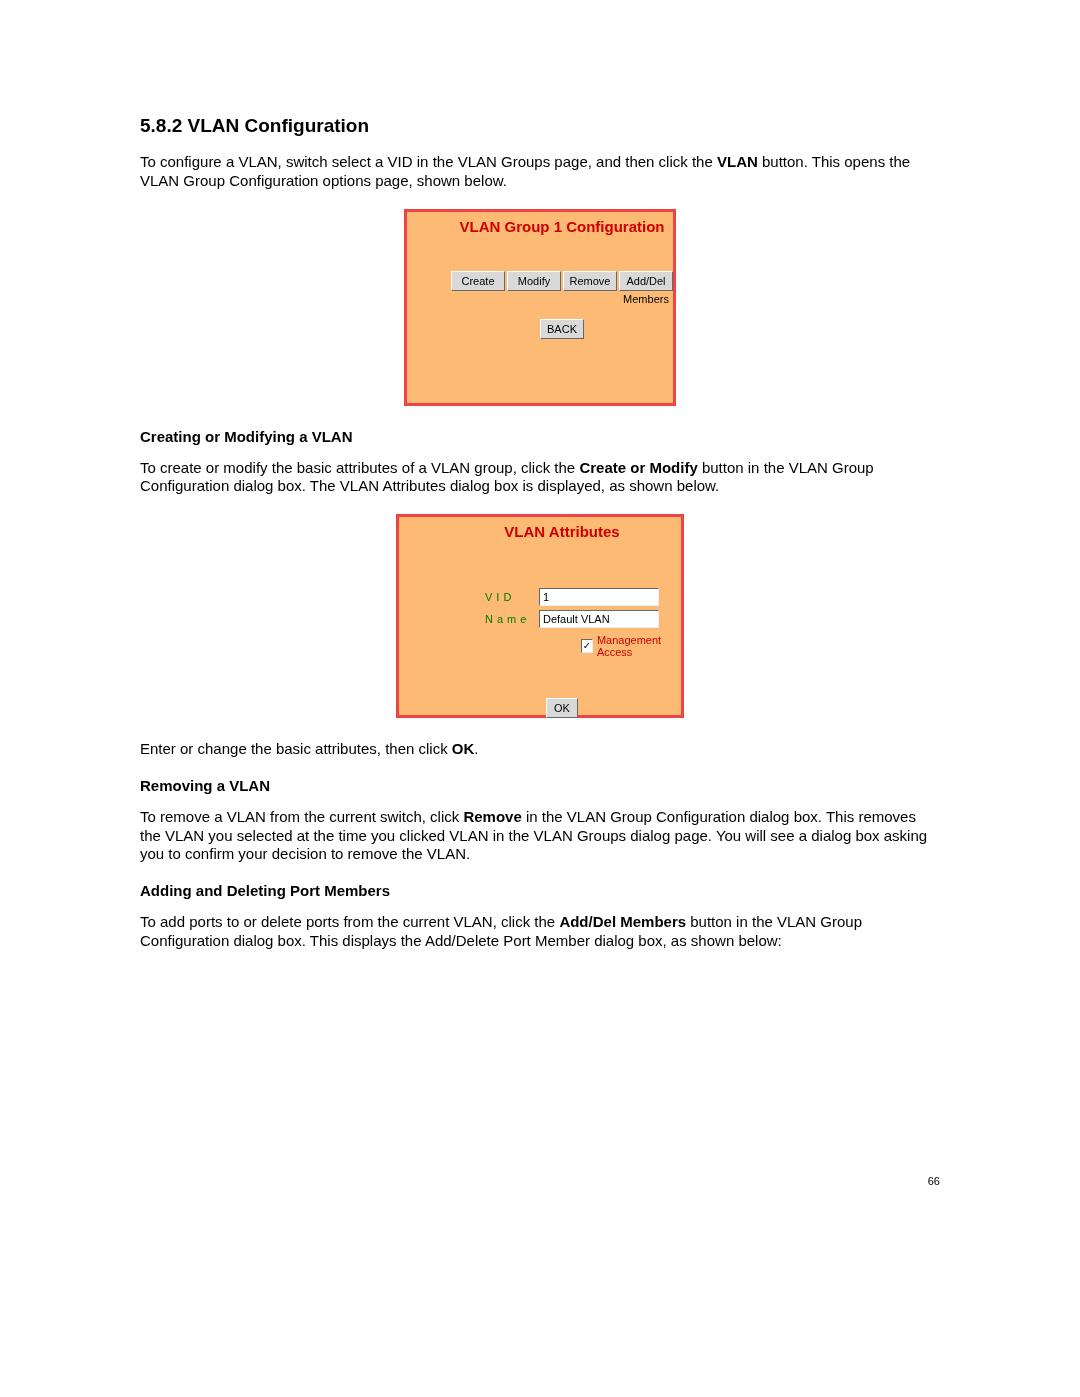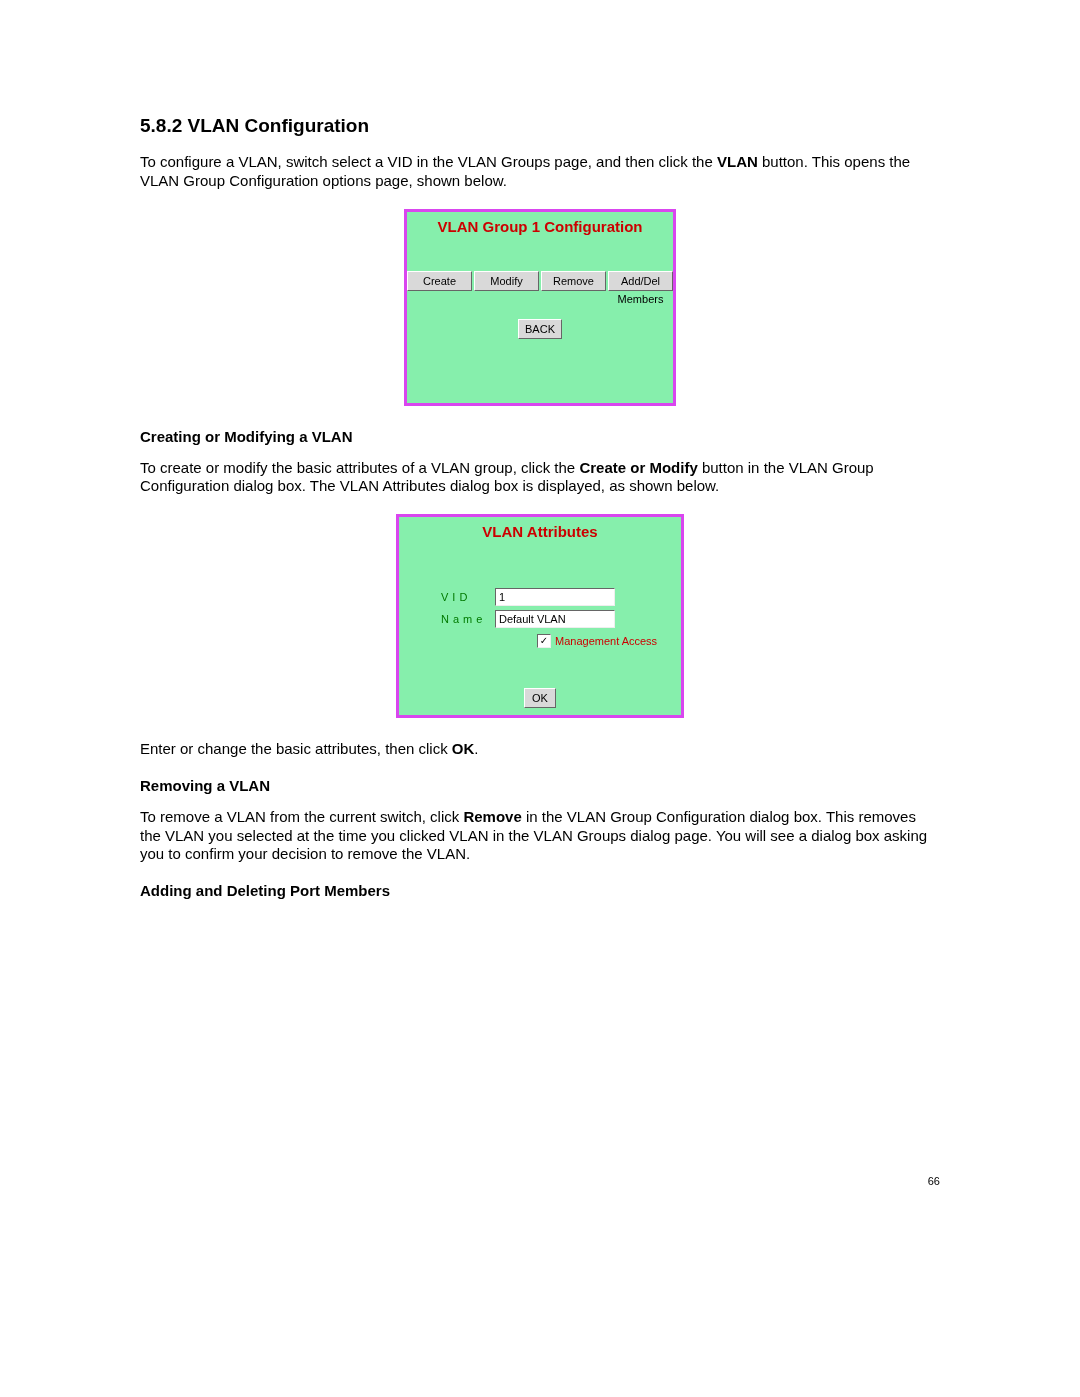--- a/index.html
+++ b/index.html
@@ -35,23 +35,24 @@
   .bold { font-weight: bold; }
 
   
   .dialog-wrap {
     display: flex;
     justify-content: center;
     margin-bottom: 22px;
   }
 
   .dialog {
-    background: #86efac;
-    border: 3px solid #d946ef;
+    background: #fdba74;
+    border: 3px solid #ef4444;
     box-sizing: border-box;
+    padding-left: 44px;
   }
   .dialog.d1 { width: 272px; height: 197px; }
   .dialog.d2 { width: 288px; height: 204px; }
 
   .dlg-title {
     color: #cc0000;
     font-weight: bold;
     font-size: 15px;
     text-align: center;
     padding-top: 6px;
@@ -212,15 +213,18 @@
   <p class="body">
     <span>Enter or change the basic attributes, then click </span><span class="bold">OK</span><span>.</span>
   </p>
 
   <p class="subhead">Removing a VLAN</p>
   <p class="body">
     <span>To remove a VLAN from the current switch, click </span><span class="bold">Remove</span><span> in the VLAN Group Configuration dialog box. This removes the VLAN you selected at the time you clicked VLAN in the VLAN Groups dialog page. You will see a dialog box asking you to confirm your decision to remove the VLAN.</span>
   </p>
 
   <p class="subhead">Adding and Deleting Port Members</p>
+  <p class="body">
+    <span>To add ports to or delete ports from the current VLAN, click the </span><span class="bold">Add/Del Members</span><span> button in the VLAN Group Configuration dialog box. This displays the Add/Delete Port Member dialog box, as shown below:</span>
+  </p>
 
   <div class="page-number">66</div>
 </div>
 
 </body></html>

